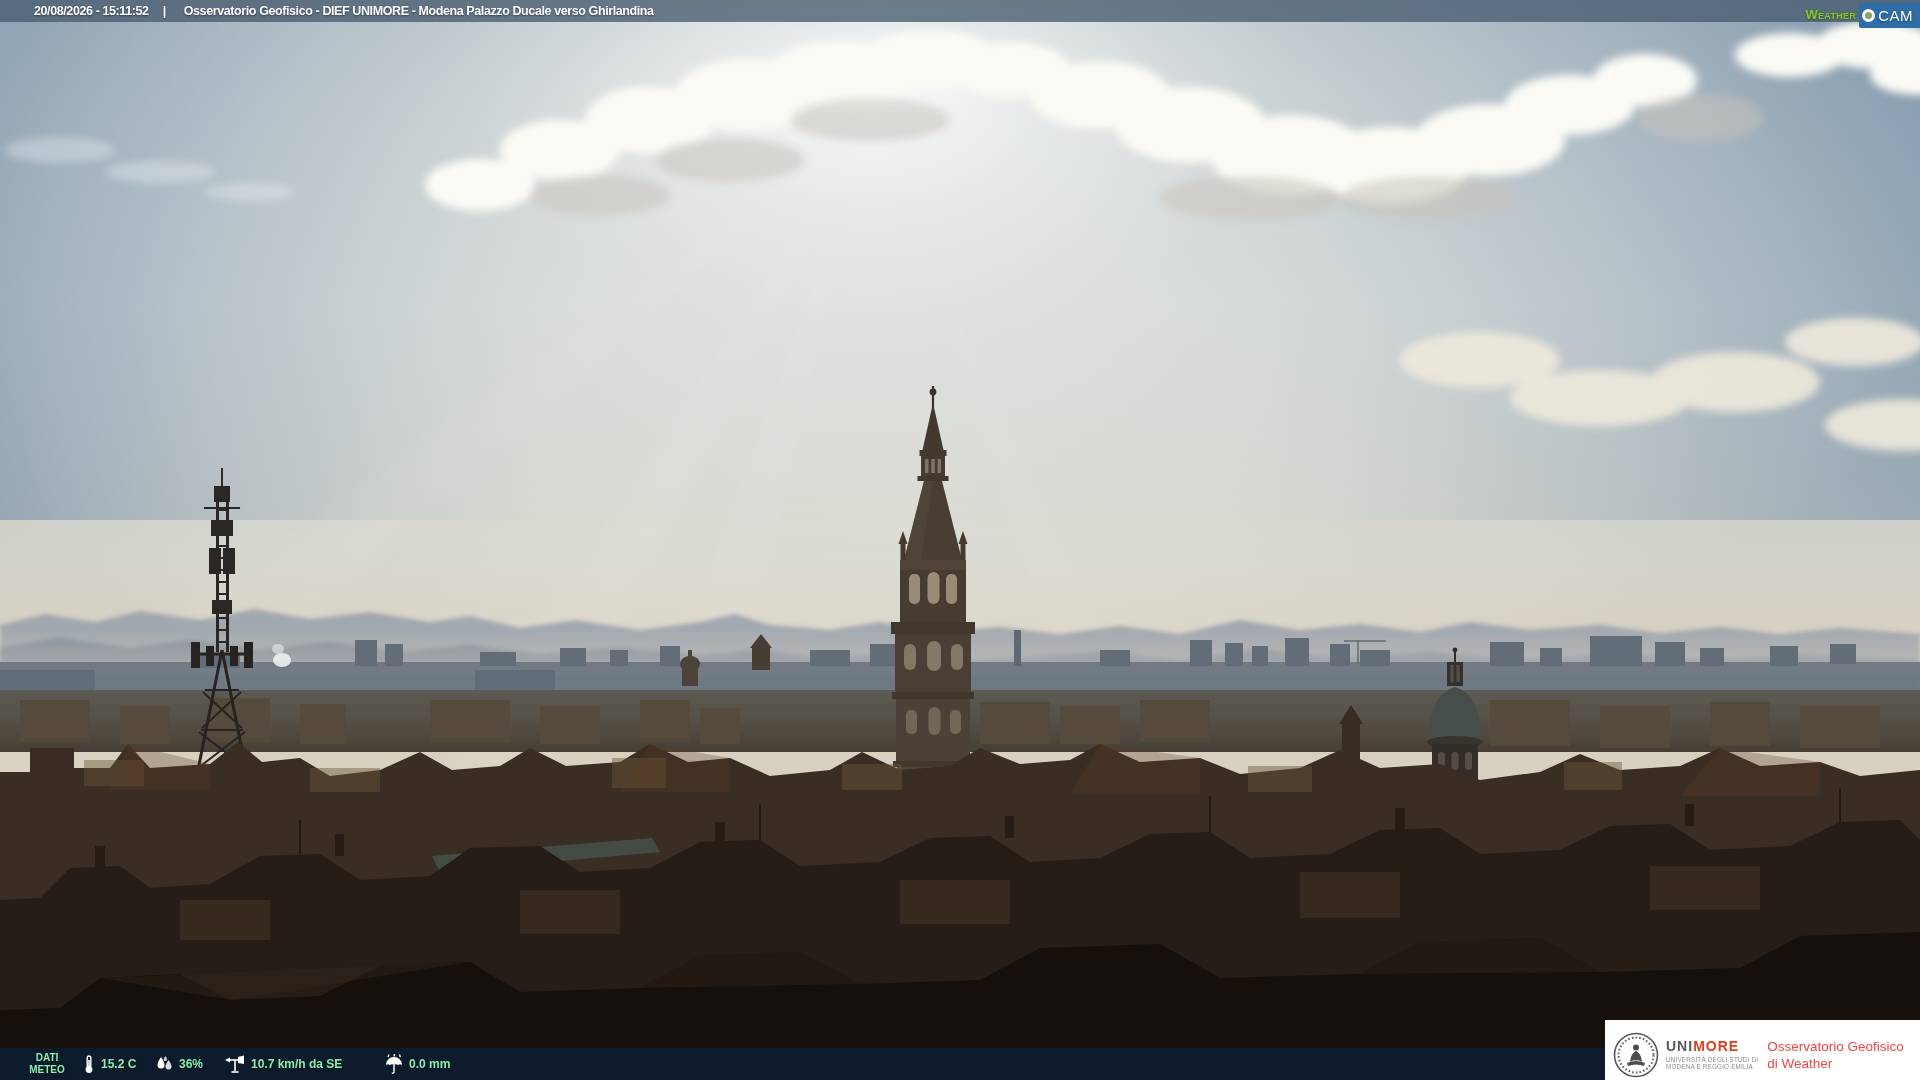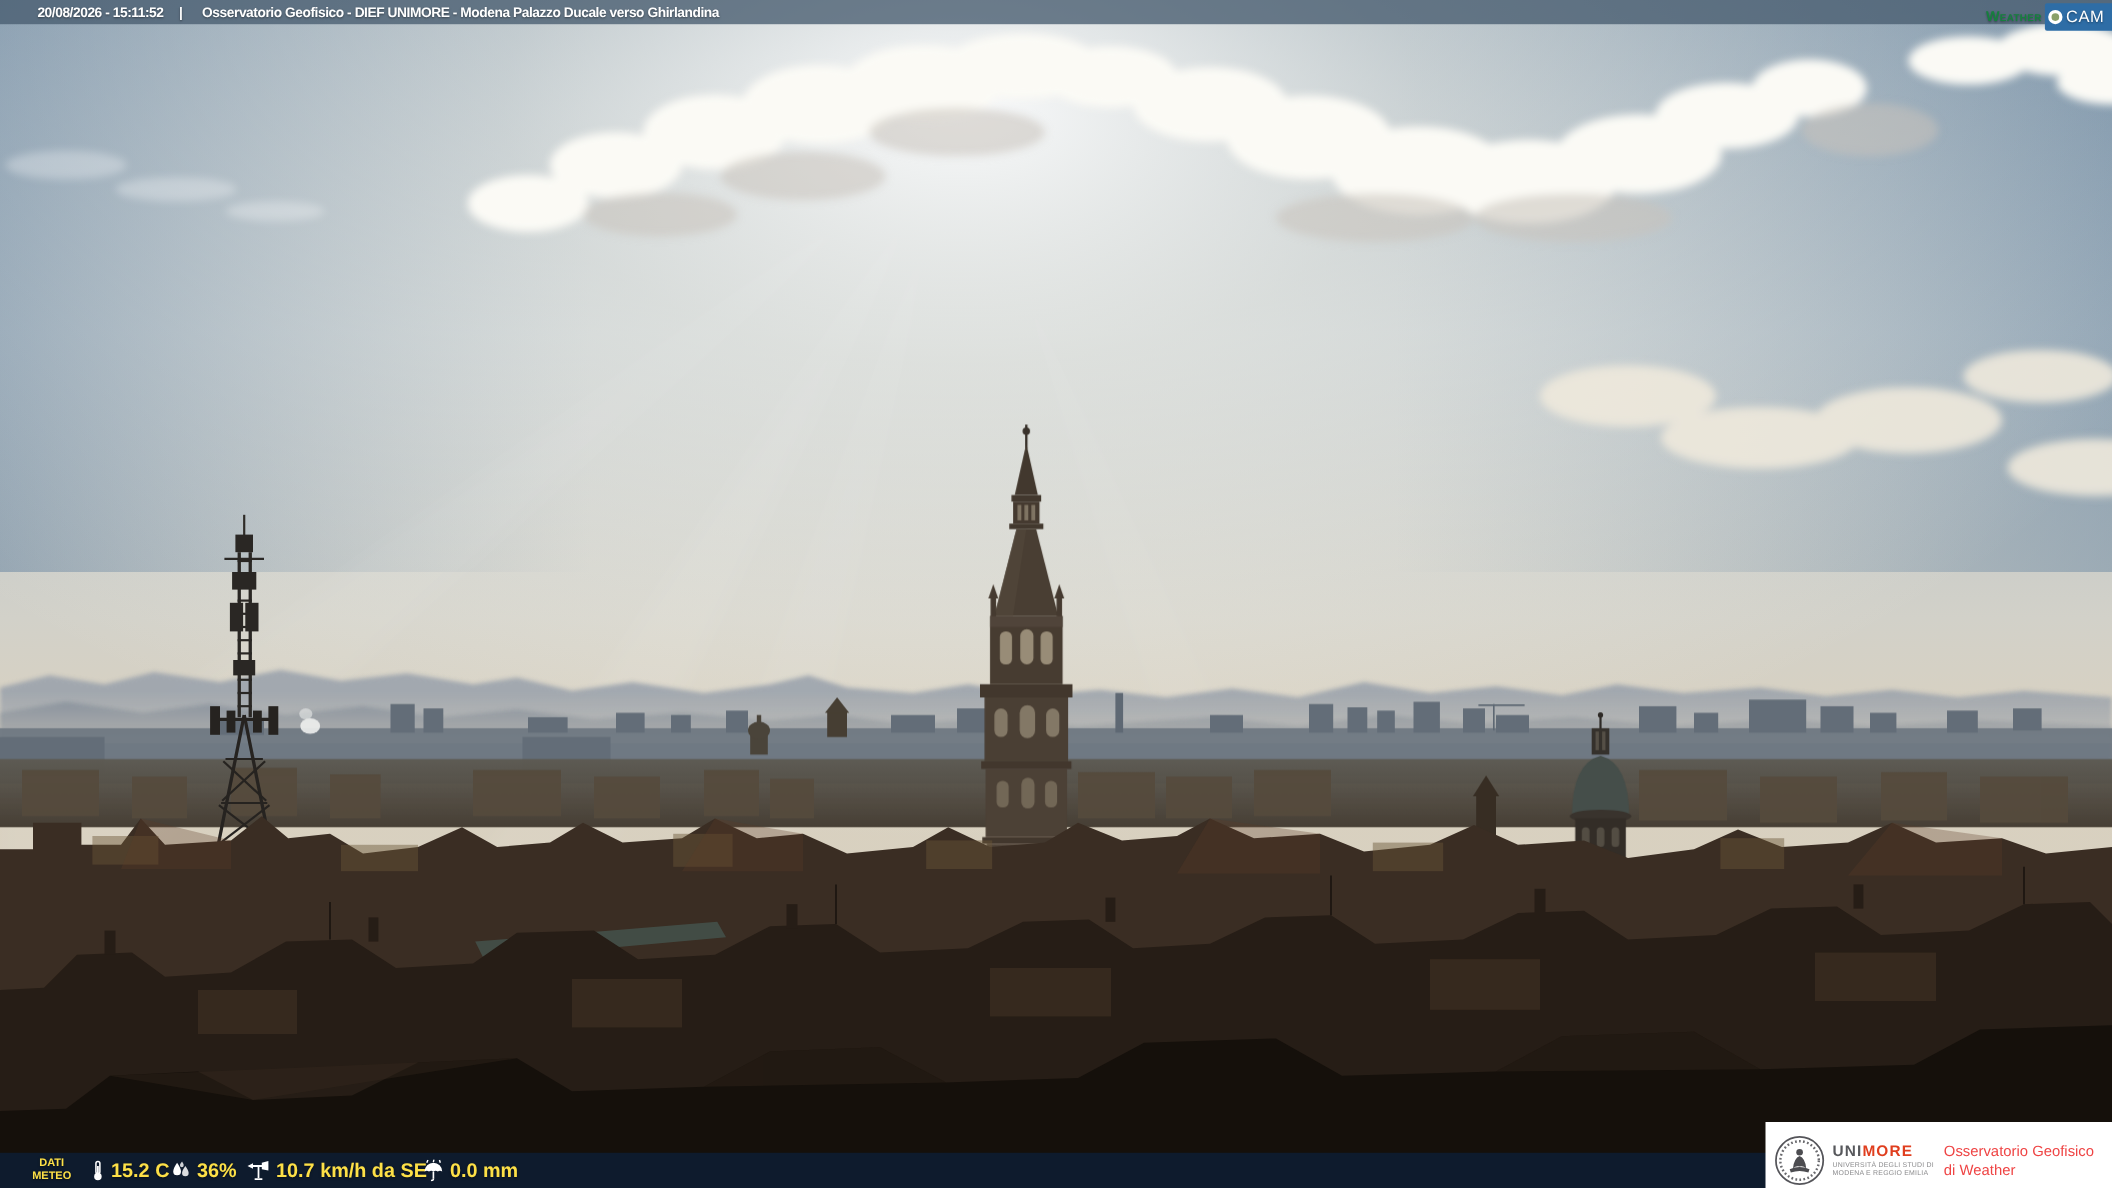--- a/index.html
+++ b/index.html
@@ -12,38 +12,38 @@
           background:rgba(72,92,112,.78);display:flex;align-items:center;
           color:#fff;font-weight:bold;font-size:12.5px;letter-spacing:-.4px;
           text-shadow:0 1px 2px rgba(0,0,0,.45);z-index:10;}
   .topbar .dt{margin-left:34px;}
   .topbar .sep{margin-left:14px;}
   .topbar .title{margin-left:18px;}
 
   
   .weathercam{position:absolute;top:0;right:0;height:28px;display:flex;
               align-items:center;z-index:11;text-shadow:0 1px 2px rgba(0,0,0,.4);}
-  .weathercam .w{color:#15803d;font-weight:bold;font-size:13px;
+  .weathercam .w{color:#84cc16;font-weight:bold;font-size:13px;
                  font-variant:small-caps;letter-spacing:.3px;margin-right:3px;}
   .cambox{height:25px;margin-top:2px;background:#2e6da6;display:flex;align-items:center;
           padding:0 7px 0 3px;border-radius:2px 0 0 2px;}
   .lens{width:13px;height:13px;border-radius:50%;background:#fff;position:relative;
         margin-right:3px;flex:none;}
   .lens::after{content:"";position:absolute;left:3px;top:3px;width:7px;height:7px;
         border-radius:50%;background:#8aa06a;}
   .cambox .c{color:#fff;font-weight:normal;font-size:15px;letter-spacing:.5px;}
 
   
   .botbar{position:absolute;left:0;top:1048px;width:1828px;height:32px;
-          background:rgba(13,30,53,.83);z-index:10;color:#fde047;
+          background:rgba(13,30,53,.83);z-index:10;color:#86efac;
           text-shadow:0 1px 2px rgba(0,0,0,.5);}
   .botbar .lbl{position:absolute;left:16px;top:4px;width:62px;text-align:center;
                font-size:10px;font-weight:bold;line-height:12px;}
   .reading{position:absolute;top:0;height:32px;display:flex;align-items:center;
-           font-size:18px;font-weight:bold;}
+           font-size:12px;font-weight:bold;}
   .reading svg{margin-right:5px;}
   .r-temp{left:82px;} .r-hum{left:155px;} .r-wind{left:224px;} .r-rain{left:384px;}
 
   
   .uni{position:absolute;left:1605px;top:1020px;width:315px;height:69px;background:#fff;
        z-index:12;display:flex;align-items:center;}
   .uni .seal{margin-left:8px;flex:none;}
   .uni .block{margin-left:7px;flex:none;}
   .uni .brand{font-size:14px;font-weight:bold;letter-spacing:1px;line-height:15px;}
   .uni .brand .g{color:#57585c;} .uni .brand .r{color:#e03e1e;}

